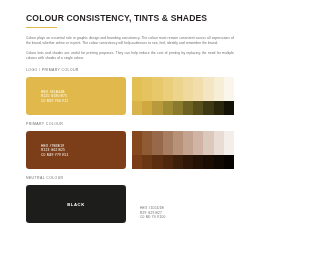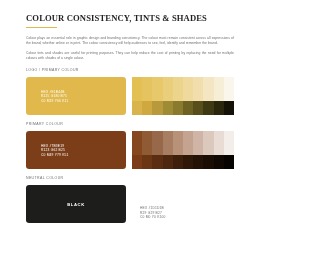--- a/index.html
+++ b/index.html
@@ -24,21 +24,20 @@
   }
 
   
   .title {
     font-size: 8.6px;
     font-weight: bold;
     letter-spacing: 0.12px;
     color: #231f20;
     line-height: 11px;
     white-space: nowrap;
-    font-family: Liberation Serif, serif;
   }
   .title-rule {
     width: 31px;
     height: 1.6px;
     background: #e0b84c;
     margin-top: 2.5px;
     margin-bottom: 7.5px;
   }
 
   .para {

